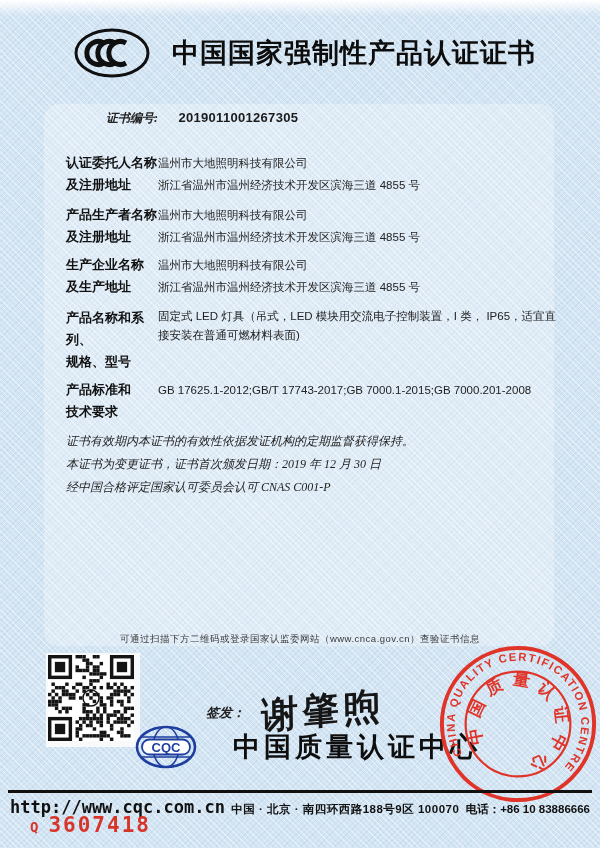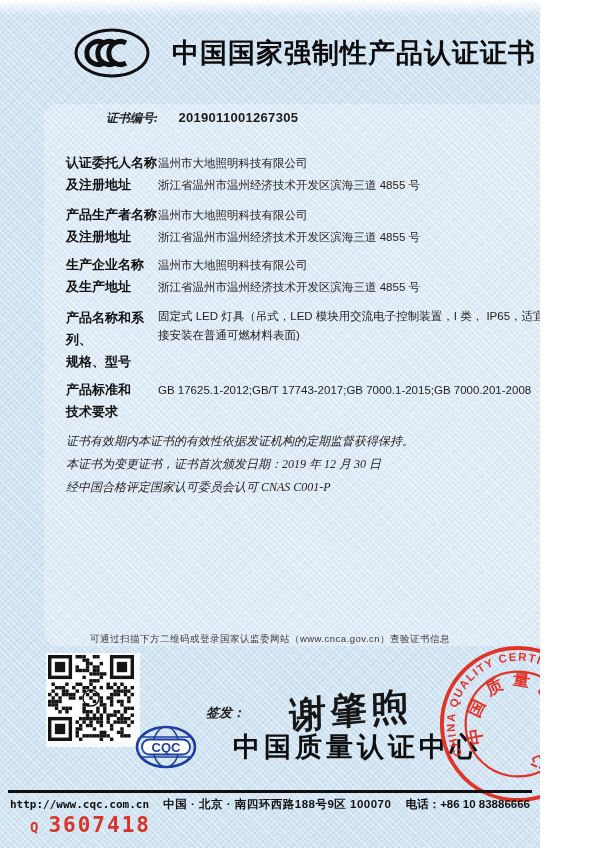--- a/index.html
+++ b/index.html
@@ -1,17 +1,17 @@
 <!DOCTYPE html>
 <html><head>
 <meta charset="utf-8">
 <style>
   html,body{margin:0;padding:0;}
   .page{
-    position:relative; width:540px; height:848px; overflow:hidden;
+    position:relative; width:600px; height:848px; overflow:hidden;
     font-family:"Liberation Sans",sans-serif; color:#1b1b1b;
     background-color:#d3e4f3;
     background-image:
       repeating-linear-gradient(45deg, rgba(255,255,255,.45) 0 1px, transparent 1px 4px),
       repeating-linear-gradient(-45deg, rgba(160,196,226,.28) 0 1px, transparent 1px 4px);
   }
   .topband{position:absolute;left:0;top:0;width:100%;height:16px;
     background:linear-gradient(#ffffff,rgba(255,255,255,0));}
   .panel{position:absolute;left:44px;top:104px;width:510px;height:542px;
     background:rgba(255,255,255,.28);border-radius:14px;}
@@ -40,36 +40,36 @@
   
   .notes{position:absolute;top:430px;left:66px;width:480px;
     font-family:"Liberation Serif",serif;font-style:italic;font-size:12px;line-height:23px;color:#1d1d1d;}
 
   .verify{position:absolute;top:633px;left:0;width:100%;text-align:center;font-size:9.5px;color:#3a3a3a;letter-spacing:.5px;}
 
   
   .qrwrap{position:absolute;left:46px;top:653px;width:90px;height:90px;background:#f7f9fb;padding:2px;}
 
   
-  .sign{position:absolute;left:206px;top:686px;display:flex;align-items:flex-start;gap:28px;}
+  .sign{position:absolute;left:206px;top:686px;display:flex;align-items:flex-start;}
   .sign .lab{font-size:13px;margin-top:18px;color:#222;}
   .sig{margin-left:16px;font-family:"DejaVu Serif",serif;font-size:37px;font-weight:bold;
     transform:rotate(-5deg) skewX(-4deg);letter-spacing:4px;color:#161616;}
 
   
   .cqcrow{position:absolute;left:134px;top:724px;display:flex;align-items:center;gap:26px;}
   .cqcname{margin-left:9px;font-size:27px;font-weight:bold;letter-spacing:4px;color:#0e0e0e;white-space:nowrap;}
 
   
   .seal{position:absolute;left:434px;top:640px;}
 
   
   .footrule{position:absolute;left:8px;right:8px;top:790px;height:3px;background:#101010;}
   .footrow{position:absolute;left:10px;right:10px;top:797px;display:flex;justify-content:space-between;align-items:baseline;}
-  .url{font-family:"DejaVu Sans Mono",monospace;font-size:11px;font-weight:bold;color:#111;}
+  .url{font-family:"DejaVu Sans Mono",monospace;font-size:17px;font-weight:bold;color:#111;}
   .addr{font-size:11.5px;font-weight:bold;color:#111;letter-spacing:.5px;}
   .phone{font-size:11.5px;font-weight:bold;color:#111;}
 
   .serial{position:absolute;left:30px;top:813px;color:#d8352a;font-family:"DejaVu Sans Mono",monospace;font-weight:bold;}
   .serial .pre{font-size:14px;margin-right:10px;}
   .serial .num{font-size:21px;letter-spacing:2px;}
 </style>
 </head>
 <body>
 

